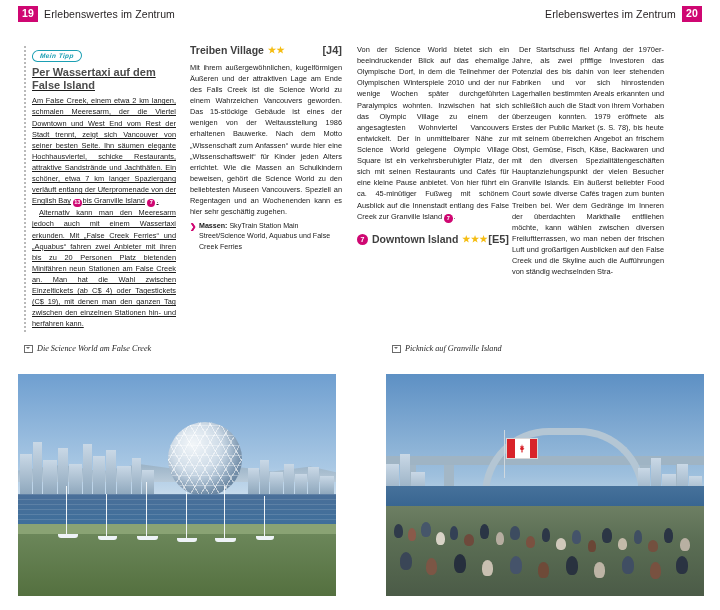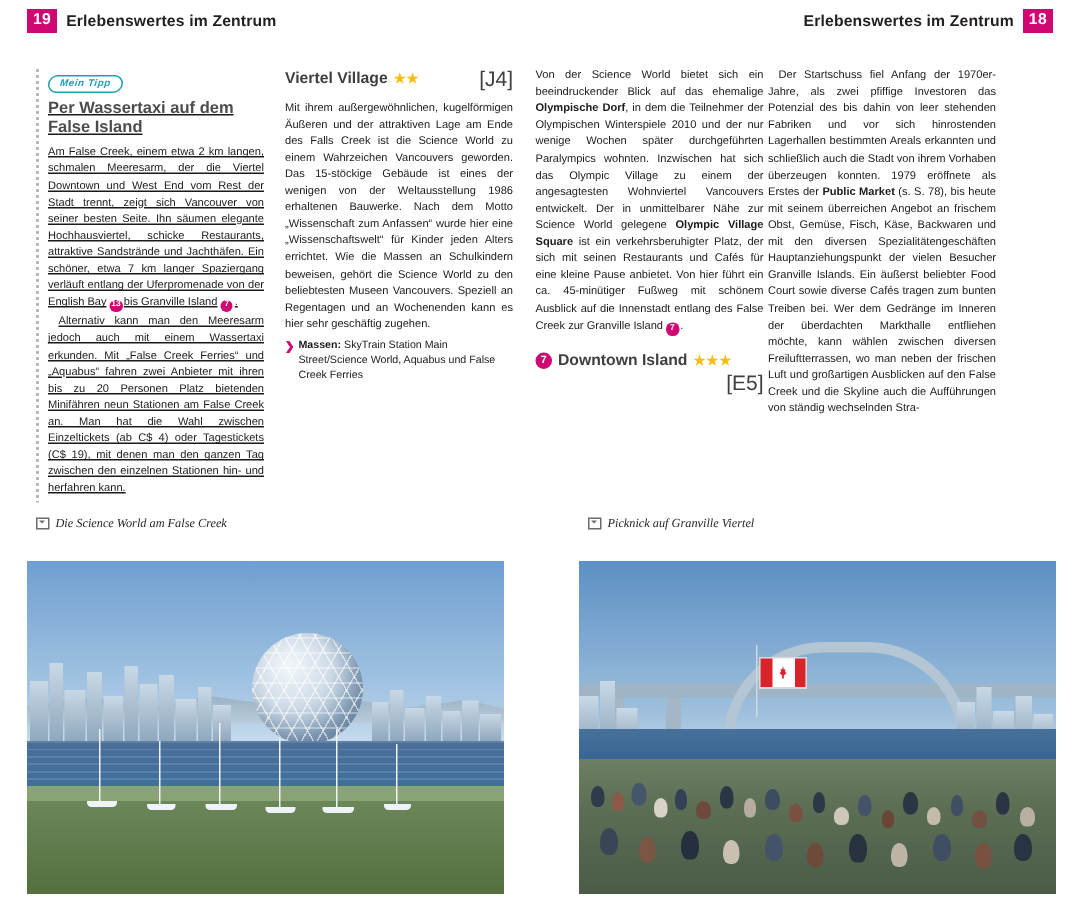--- a/index.html
+++ b/index.html
@@ -17,21 +17,21 @@
   .runhead{position:absolute;left:0;top:0;width:720px;height:28px;}
   .rh-left{position:absolute;left:18px;top:6px;display:flex;align-items:center;}
   .rh-right{position:absolute;right:18px;top:6px;display:flex;align-items:center;}
   .folio{
     background:#cf0772;color:#ffffff;
     font-size:10.5px;font-weight:bold;
     padding:2px 4px 3px 4px;line-height:1;
     letter-spacing:0.2px;
   }
   .rh-title{
-    font-size:10.5px;font-weight:bold;color:#231f20;
+    font-size:10.5px;font-weight:normal;color:#231f20;
     letter-spacing:0.1px;
   }
   .rh-left .rh-title{margin-left:6px;}
   .rh-right .rh-title{margin-right:6px;}
 
   
   .cols{position:absolute;left:18px;top:44px;width:686px;height:318px;}
   .col{position:absolute;top:0;width:152px;height:318px;}
   .c1{left:6px;}
   .c2{left:172px;}
@@ -81,28 +81,28 @@
     margin-right:4px;flex:0 0 auto;
     font-family:"Liberation Sans", sans-serif;
   }
   .marker.inline{
     width:8.5px;height:8.5px;font-size:5.6px;
     margin:0 1px 0 2px;vertical-align:-1px;
     display:inline-flex;
   }
   .stars{color:#f5bd13;font-size:9px;letter-spacing:0.5px;margin-left:4px;}
   .gridref{
-    margin-left:auto;color:#3f3f3f;font-size:14px;font-weight:normal;
+    margin-left:auto;color:#3f3f3f;font-size:11px;font-weight:bold;
   }
 
   
   .body{font-size:7.4px;line-height:1.5;text-align:justify;color:#1a1a1a;}
   .body p{margin:0;}
   .body p.ind{text-indent:7px;}
-  .body b{font-weight:bold;}
+  .body b{font-weight:normal;}
   .italic{font-style:italic;}
 
   
   .info{font-size:7.1px;line-height:1.44;color:#1a1a1a;margin-top:4px;}
   .info .row{position:relative;padding-left:9px;margin-bottom:1px;}
   .info .chev{
     position:absolute;left:0;top:0.5px;
     color:#cf0772;font-size:7.5px;font-weight:bold;line-height:1.3;
   }
   .info b{font-weight:bold;}
@@ -194,21 +194,21 @@
 
 <div class="page">
 
   <div class="runhead">
     <div class="rh-left">
       <span class="folio">19</span>
       <span class="rh-title">Erlebenswertes im Zentrum</span>
     </div>
     <div class="rh-right">
       <span class="rh-title">Erlebenswertes im Zentrum</span>
-      <span class="folio">18</span>
+      <span class="folio">20</span>
     </div>
   </div>
 
   <div class="cols">
 
     <div class="col c1">
       <div class="tipbox">
         <div class="tipbadge">Mein Tipp</div>
         <div class="tip-h">
           <span>Per Wassertaxi auf dem</span><br>
@@ -217,21 +217,21 @@
         <div class="tip-body">
           <p><span>Am False Creek, einem etwa 2 km langen, schmalen Meeresarm, der die Viertel Downtown und West End vom Rest der Stadt trennt, zeigt sich Vancouver von seiner besten Seite. Ihn säumen elegante Hochhausviertel, schicke Restaurants, attraktive Sandstrände und Jachthäfen. Ein schöner, etwa 7 km langer Spaziergang verläuft entlang der Uferpromenade von der English Bay</span><span class="marker inline">13</span><span>bis Granville Island</span><span class="marker inline">7</span><span>.</span></p>
           <p class="ind">Alternativ kann man den Meeresarm jedoch auch mit einem Wassertaxi erkunden. Mit „False Creek Ferries“ und „Aquabus“ fahren zwei Anbieter mit ihren bis zu 20 Personen Platz bietenden Minifähren neun Stationen am False Creek an. Man hat die Wahl zwischen Einzeltickets (ab C$ 4) oder Tagestickets (C$ 19), mit denen man den ganzen Tag zwischen den einzelnen Stationen hin- und herfahren kann.</p>
         </div>
       </div>
     </div>
 
     <div class="col c2">
       <div class="poi-h">
         <div class="poi-line row2">
-          <span>Viertel Village</span>
+          <span>Treiben Village</span>
           <span class="stars">★★</span>
           <span class="gridref">[J4]</span>
         </div>
       </div>
       <div class="body">
         <p>Mit ihrem außergewöhnlichen, kugelförmigen Äußeren und der attraktiven Lage am Ende des Falls Creek ist die Science World zu einem Wahrzeichen Vancouvers geworden. Das 15-stöckige Gebäude ist eines der wenigen von der Weltausstellung 1986 erhaltenen Bauwerke. Nach dem Motto „Wissenschaft zum Anfassen“ wurde hier eine „Wissenschaftswelt“ für Kinder jeden Alters errichtet. Wie die Massen an Schulkindern beweisen, gehört die Science World zu den beliebtesten Museen Vancouvers. Speziell an Regentagen und an Wochenenden kann es hier sehr geschäftig zugehen.</p>
       </div>
       <div class="info">
         <div class="row">
           <span class="chev">❯</span>
@@ -266,21 +266,21 @@
     </div>
 
   </div>
 
   <div class="caption cap-left">
     <span class="capicon"></span>
     <span>Die Science World am False Creek</span>
   </div>
   <div class="caption cap-right">
     <span class="capicon"></span>
-    <span>Picknick auf Granville Viertel</span>
+    <span>Picknick auf Granville Island</span>
   </div>
 
   <div class="photo photo-l">
     <div class="sky-l"></div>
     <div class="mtn"></div>
     <div class="skyline">
       <div class="bld" style="left:2px;width:12px;height:40px;"></div>
       <div class="bld" style="left:15px;width:9px;height:52px;"></div>
       <div class="bld" style="left:25px;width:14px;height:34px;"></div>
       <div class="bld" style="left:40px;width:10px;height:46px;"></div>

